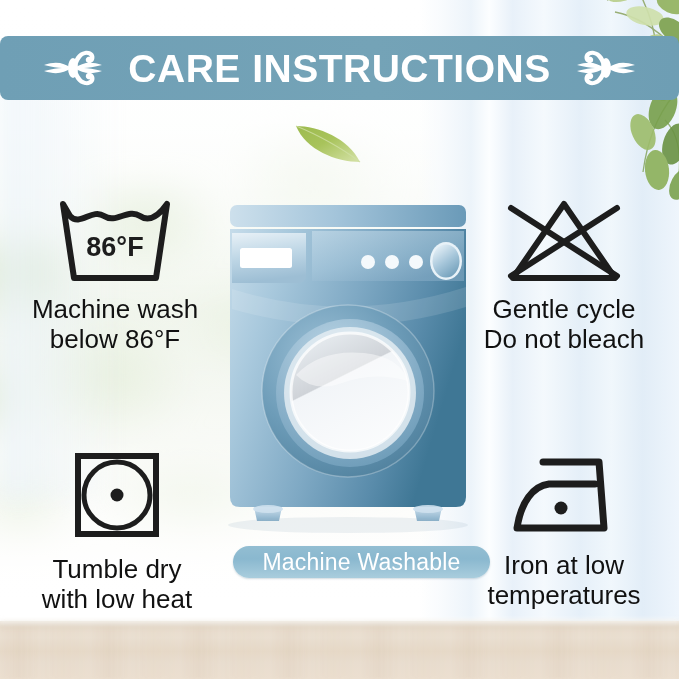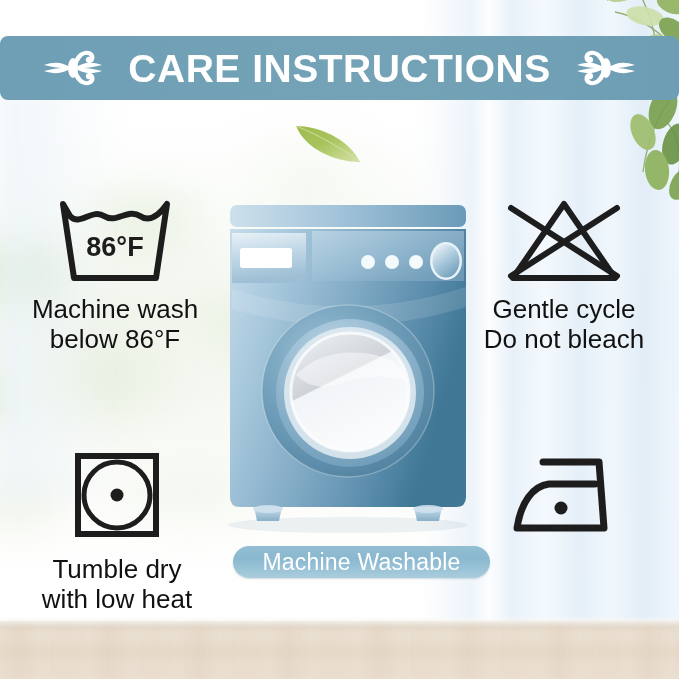--- a/index.html
+++ b/index.html
@@ -344,20 +344,22 @@
     </svg>
     <div class="cell-label">Tumble dry
 with low heat</div>
   </div>
 
   <div class="cell" id="cell-iron">
     <svg class="cell-icon" width="122" height="90" viewBox="0 0 122 90">
       <path d="M40 10 L96 10 L101 76 L14 76 C18 50 30 34 46 32 L92 32" fill="none" stroke="#1d1d1d" stroke-width="7" stroke-linejoin="round" stroke-linecap="round"></path>
       <circle cx="58" cy="56" r="6.5" fill="#1d1d1d"></circle>
     </svg>
+    <div class="cell-label">Iron at low
+temperatures</div>
   </div>
 
   <svg id="washer" viewBox="0 0 248 340">
     <defs>
       <linearGradient id="bodyGrad" x1="0" y1="0" x2="1" y2="0.35">
         <stop offset="0%" stop-color="#c6dcea"></stop>
         <stop offset="22%" stop-color="#a9c9dd"></stop>
         <stop offset="55%" stop-color="#7fa9c4"></stop>
         <stop offset="82%" stop-color="#5a8cab"></stop>
         <stop offset="100%" stop-color="#3f7795"></stop>

